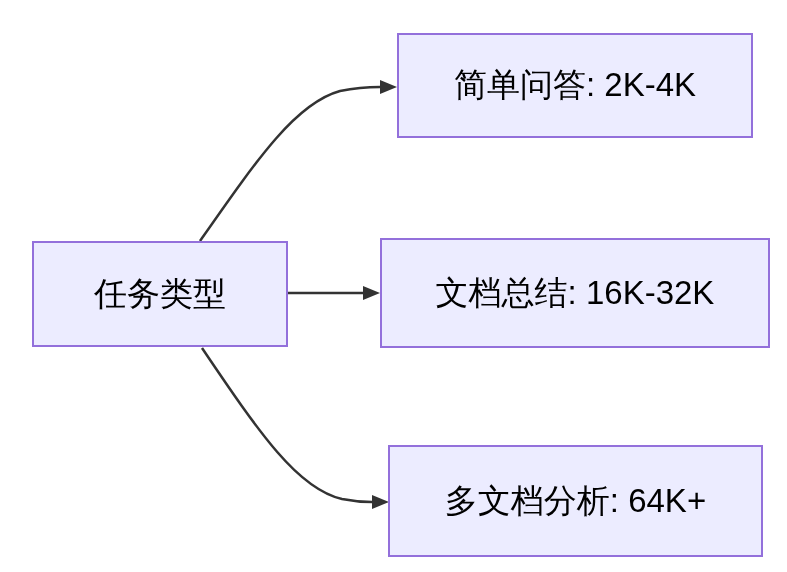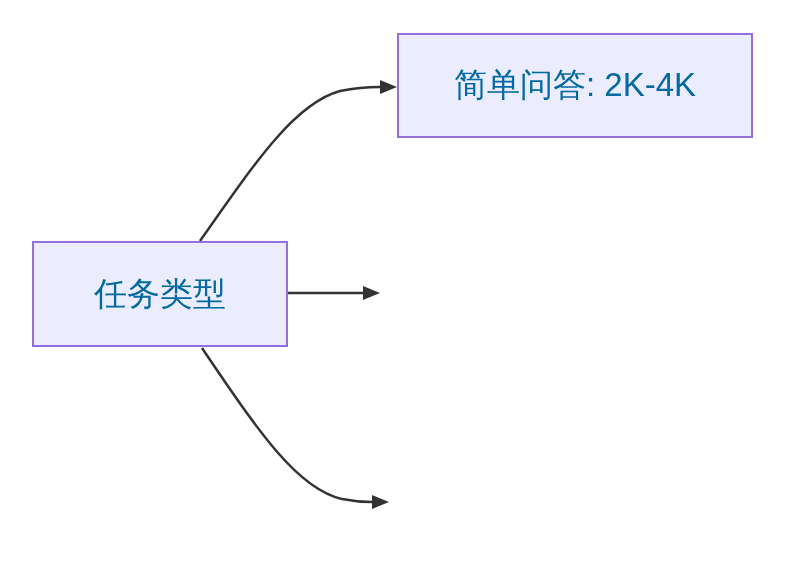--- a/index.html
+++ b/index.html
@@ -30,21 +30,21 @@
   }
   .node {
     position: absolute;
     box-sizing: border-box;
     background: #ECECFF;
     border: 2px solid #9370DB;
     display: flex;
     align-items: center;
     justify-content: center;
     text-align: right;
-    color: #0369a1;
+    color: #000000;
     font-size: 33px;
     line-height: 1.3;
     white-space: nowrap;
   }
   .node-root    { left: 32px;  top: 241px; width: 256px; height: 106px; }
   .node-qa      { left: 397px; top: 33px;  width: 356px; height: 105px; }
   .node-summary { left: 380px; top: 238px; width: 390px; height: 110px; }
   .node-multi   { left: 388px; top: 445px; width: 375px; height: 112px; }
 </style>
 </head>
@@ -64,15 +64,21 @@
   </svg>
 
   <div class="node node-root">
     <span>任务类型</span>
   </div>
 
   <div class="node node-qa">
     <span>简单问答: 2K-4K</span>
   </div>
 
+  <div class="node node-summary">
+    <span>文档总结: 16K-32K</span>
+  </div>
 
+  <div class="node node-multi">
+    <span>多文档分析: 64K+</span>
+  </div>
 
 </div>
 
 </body></html>

